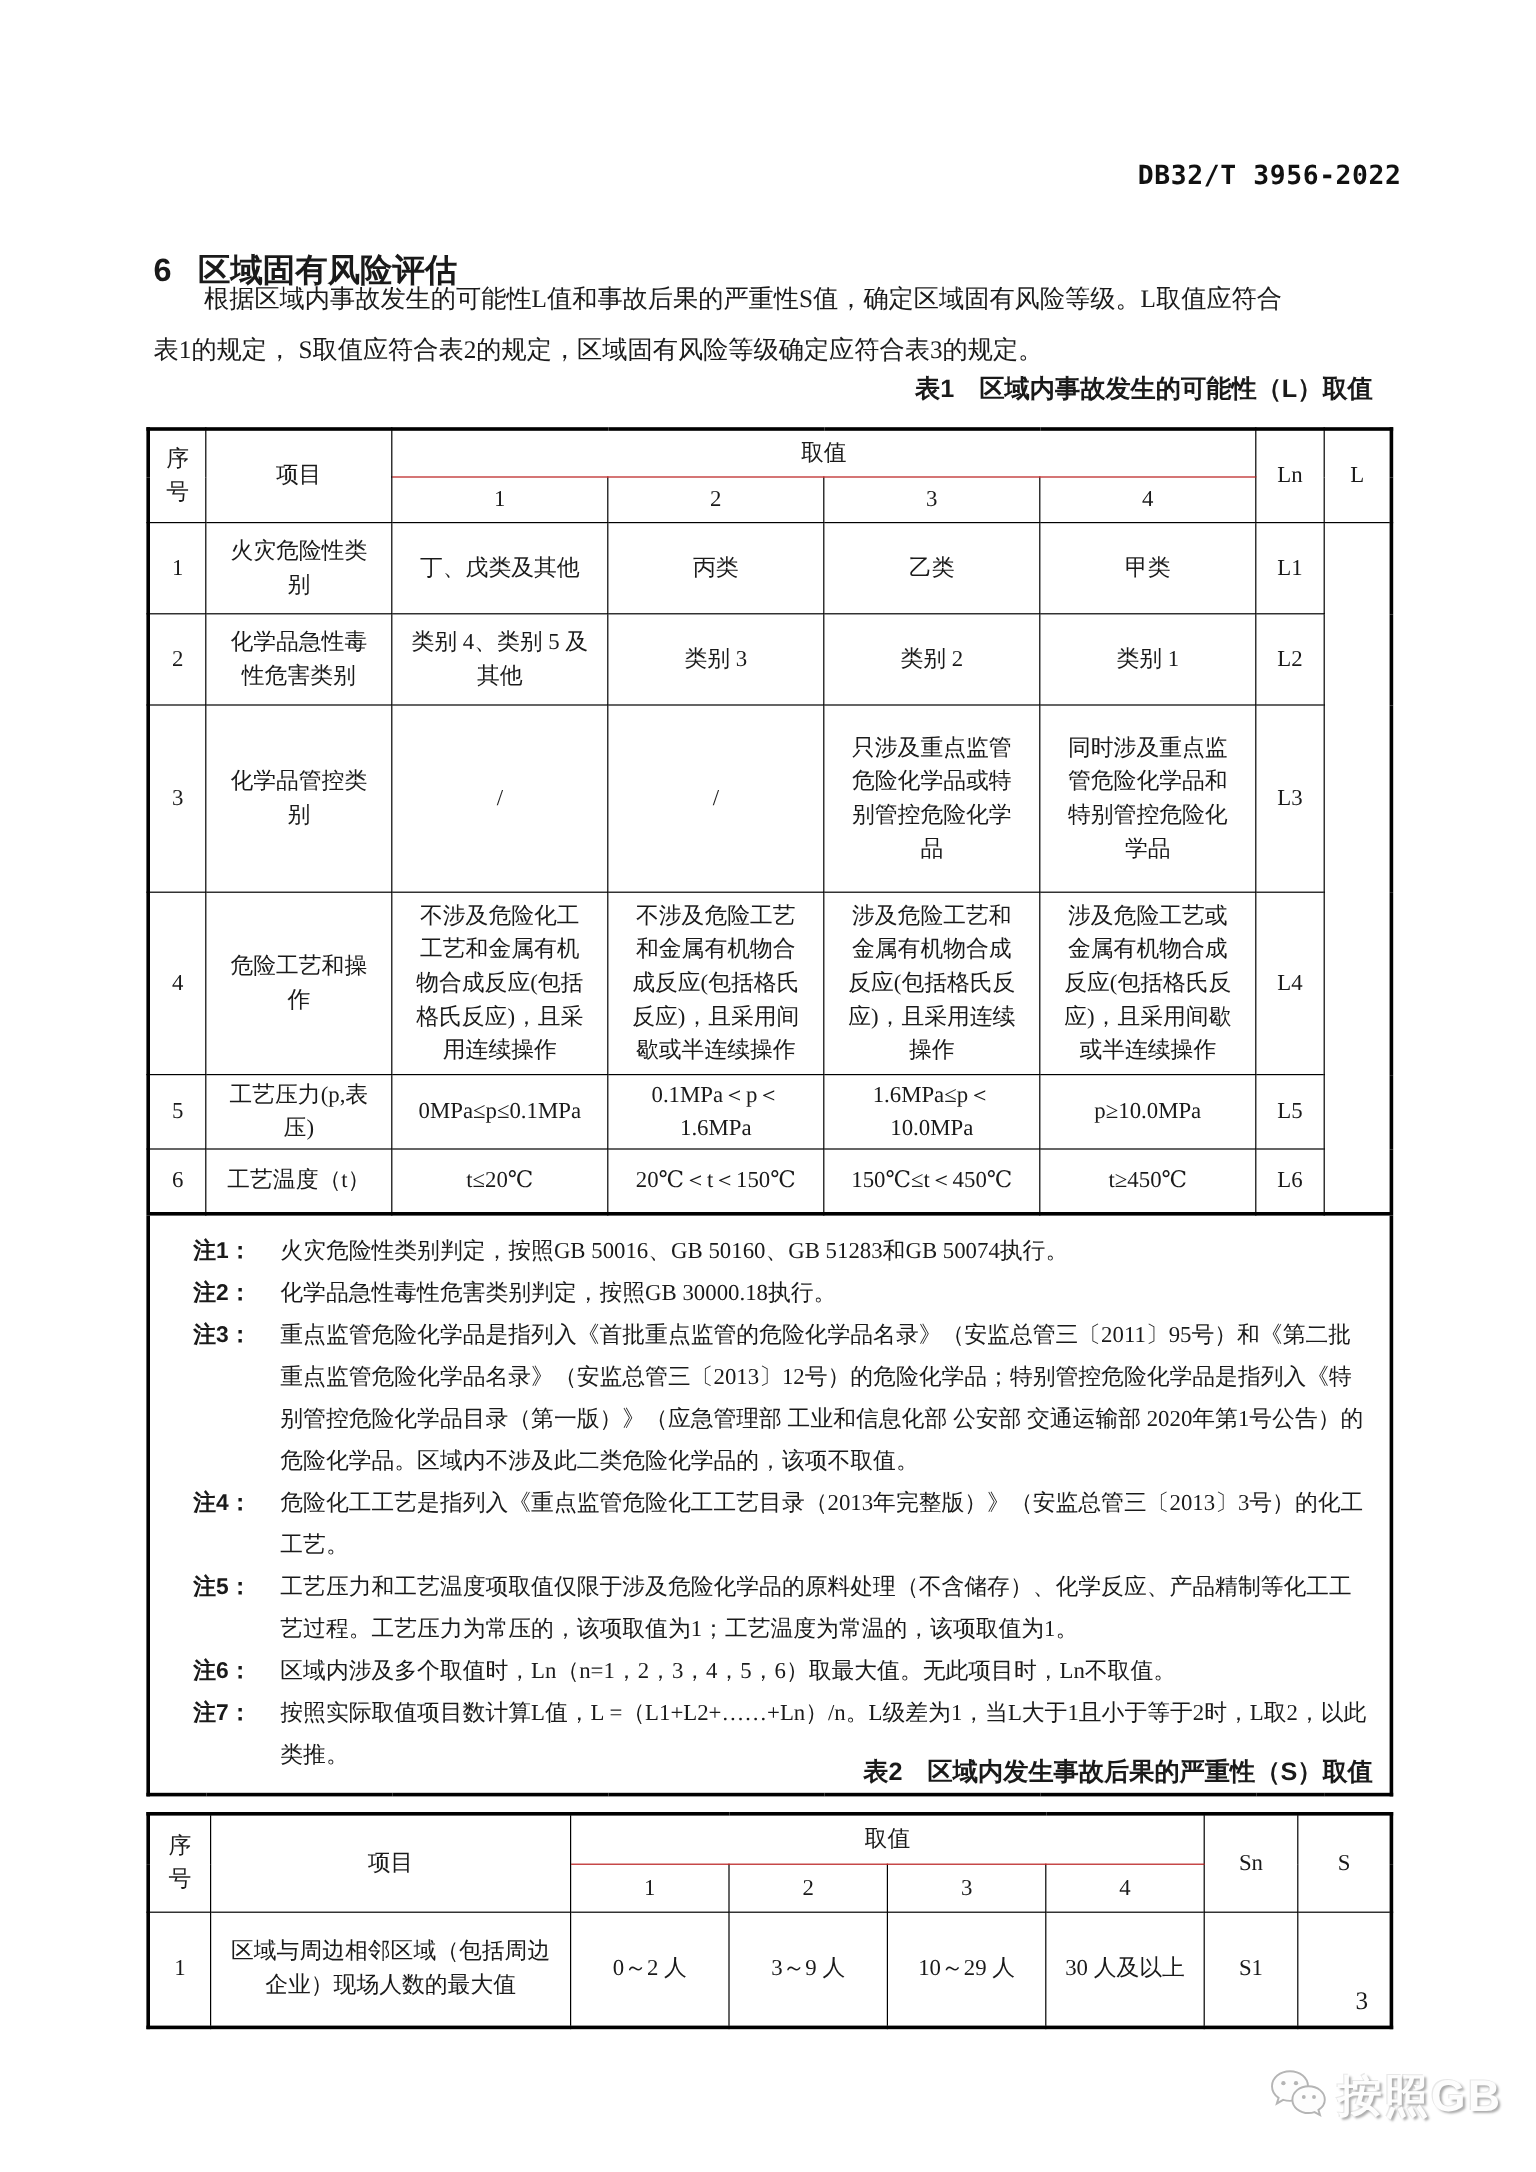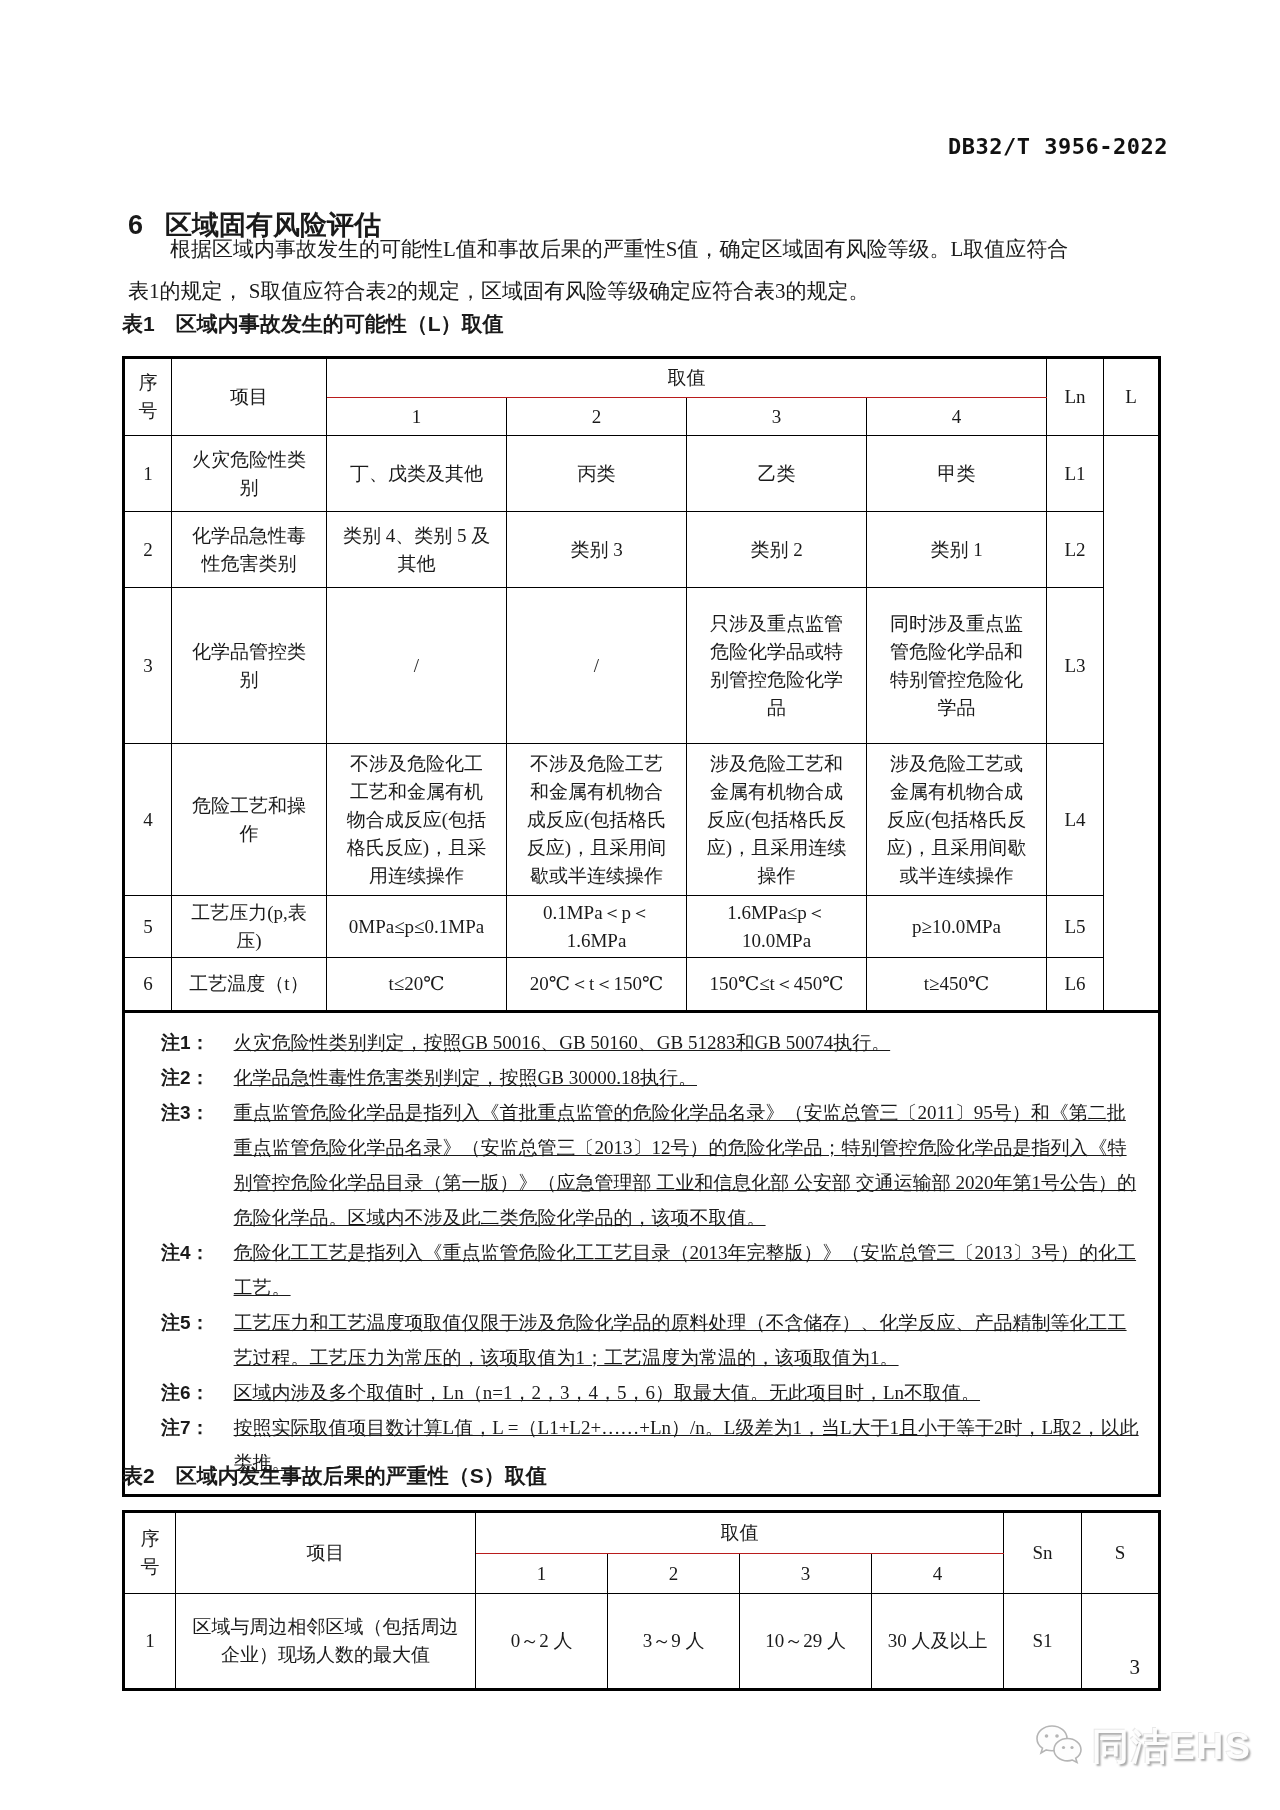--- a/index.html
+++ b/index.html
@@ -11,38 +11,38 @@
     font-size:22px; font-weight:bold; letter-spacing:0.5px; color:#111; }
 
   .section-heading { position:absolute; top:176px; left:128px;
     font-family:"Liberation Sans","DejaVu Sans",sans-serif;
     font-size:27px; font-weight:bold;margin-top:31px; }
   .section-heading .sec-num { margin-right:22px; }
 
   .intro { position:absolute; top:228px; left:128px; width:1040px;
     font-size:21px; line-height:42px; text-indent:2em; white-space:pre-line; }
 
-  .table-title { position:absolute; left:122px; width:1036px; text-align:left;
+  .table-title { position:absolute; left:108px; width:1036px; text-align:right;
     font-family:"Liberation Sans","DejaVu Sans",sans-serif;
     font-size:21px; font-weight:bold; }
   .t1-title { top:310px; }
   .t2-title { top:1462px; }
 
   table { border-collapse:collapse; table-layout:fixed; position:absolute; left:122px; width:1036px; }
   .t1 { top:356px; }
   .t2 { top:1510px; }
   th, td { border:1px solid #000; font-weight:normal; text-align:center; vertical-align:middle;
     font-size:19px; line-height:28px; white-space:pre-line; padding:2px 4px; }
   table { border:3px solid #000; }
   .quzhi { border-bottom:1px solid #b91c1c; }
   .notes-cell { border-top:3px solid #000; white-space:normal; text-align:left; padding:12px 18px 14px 36px; }
 
   .note { display:flex; font-size:19px; line-height:35px;gap:24px; }
   .note-label { font-weight:bold; white-space:nowrap; font-family:"Liberation Sans","DejaVu Sans",sans-serif; }
-  .note-text { flex:1;text-decoration:underline; }
+  .note-text { flex:1; }
 
   .page-number { position:absolute; top:1655px; right:140px; font-size:21px; }
 
   .watermark { position:absolute; top:1722px; right:28px; display:flex; align-items:center; }
   .watermark-text { font-family:"Liberation Sans","DejaVu Sans",sans-serif;
     font-size:37px; font-weight:bold; letter-spacing:2px; color:#fdfdfd;
     text-shadow:2px 2px 2px #ababab, -1px -1px 0 #e8e8e8; }
   .wechat-icon { margin-right:8px; }
 </style>
 </head>
@@ -263,16 +263,16 @@
           <path d="M33.5 15.5 c-7.5 0 -13.5 5 -13.5 11.2 0 6.2 6 11.2 13.5 11.2 1.7 0 3.4 -0.3 4.9 -0.8 L43 39.5 l-1.3 -4.3 c3.2 -2 5.3 -5.2 5.3 -8.5 0 -6.2 -6 -11.2 -13.5 -11.2 Z"></path>
         </g>
         <g fill="#b5b5b5">
           <circle cx="12.5" cy="13" r="1.8"></circle>
             <circle cx="23" cy="13" r="1.8"></circle>
           <circle cx="29.5" cy="24.5" r="1.6"></circle>
             <circle cx="38" cy="24.5" r="1.6"></circle>
         </g>
       </svg>
     </span>
-    <span class="watermark-text">同洁EHS</span>
+    <span class="watermark-text">按照GB</span>
   </div>
 
 </div>
 
 </body></html>

